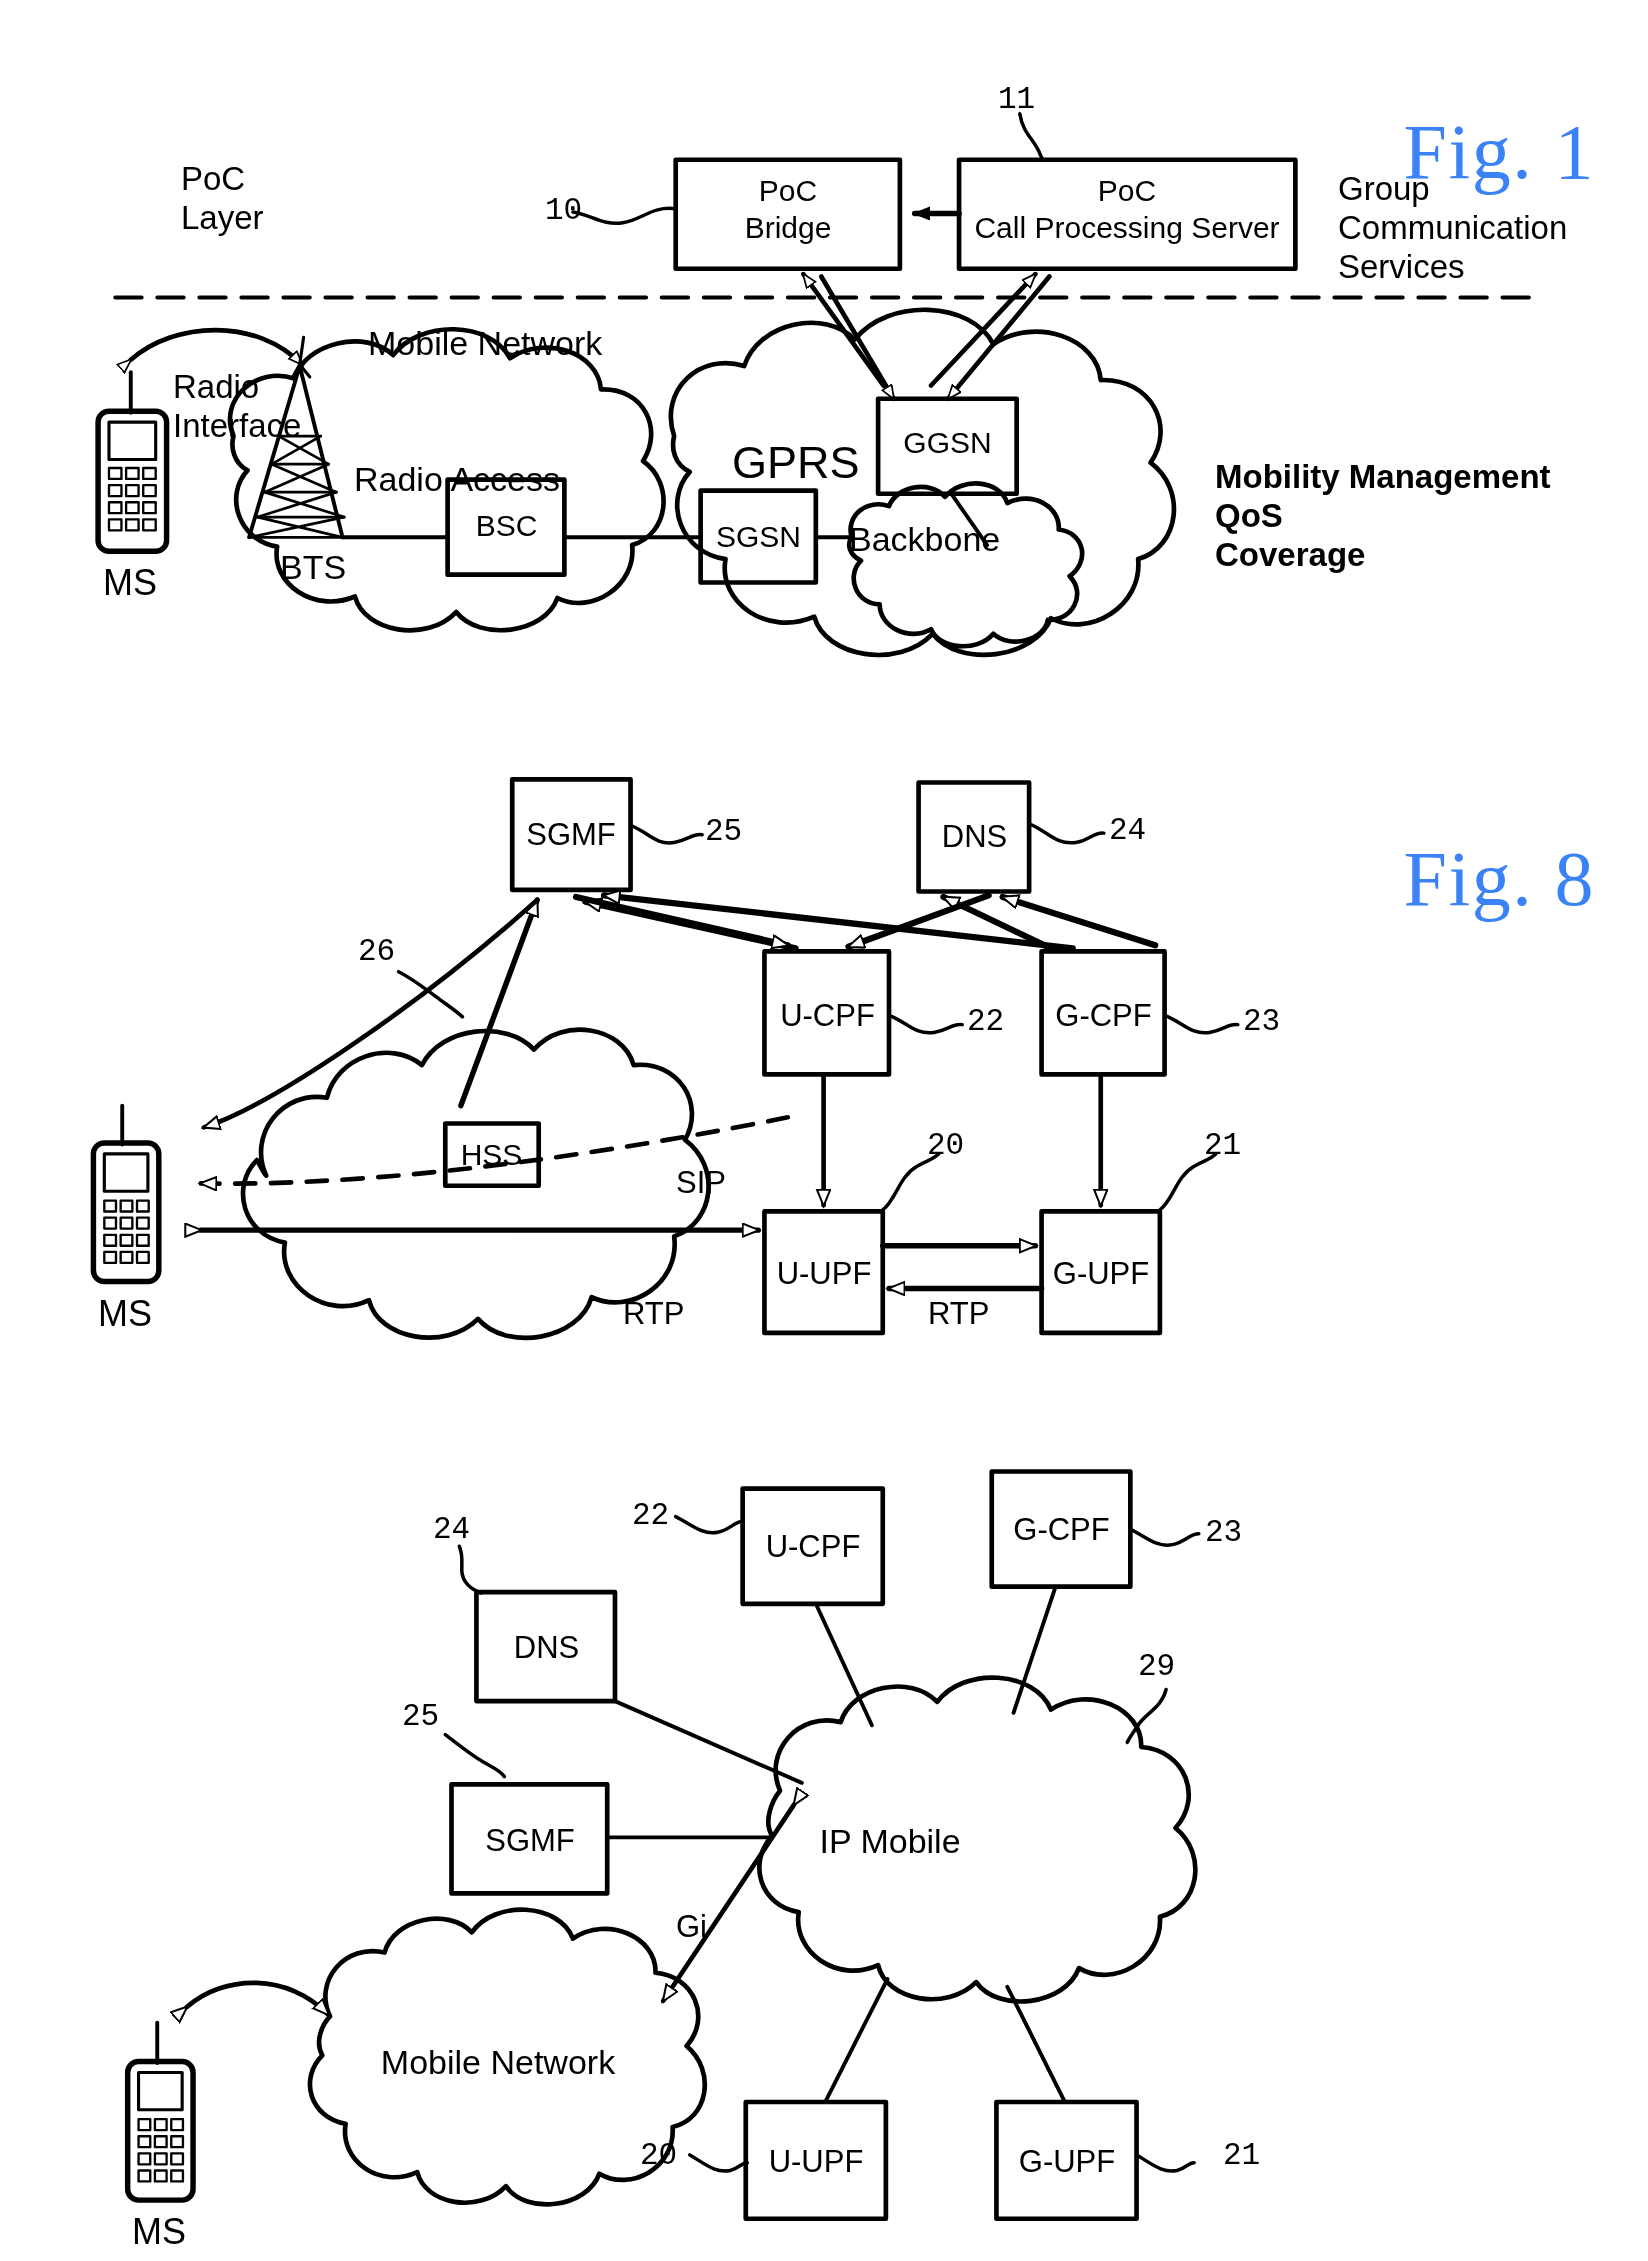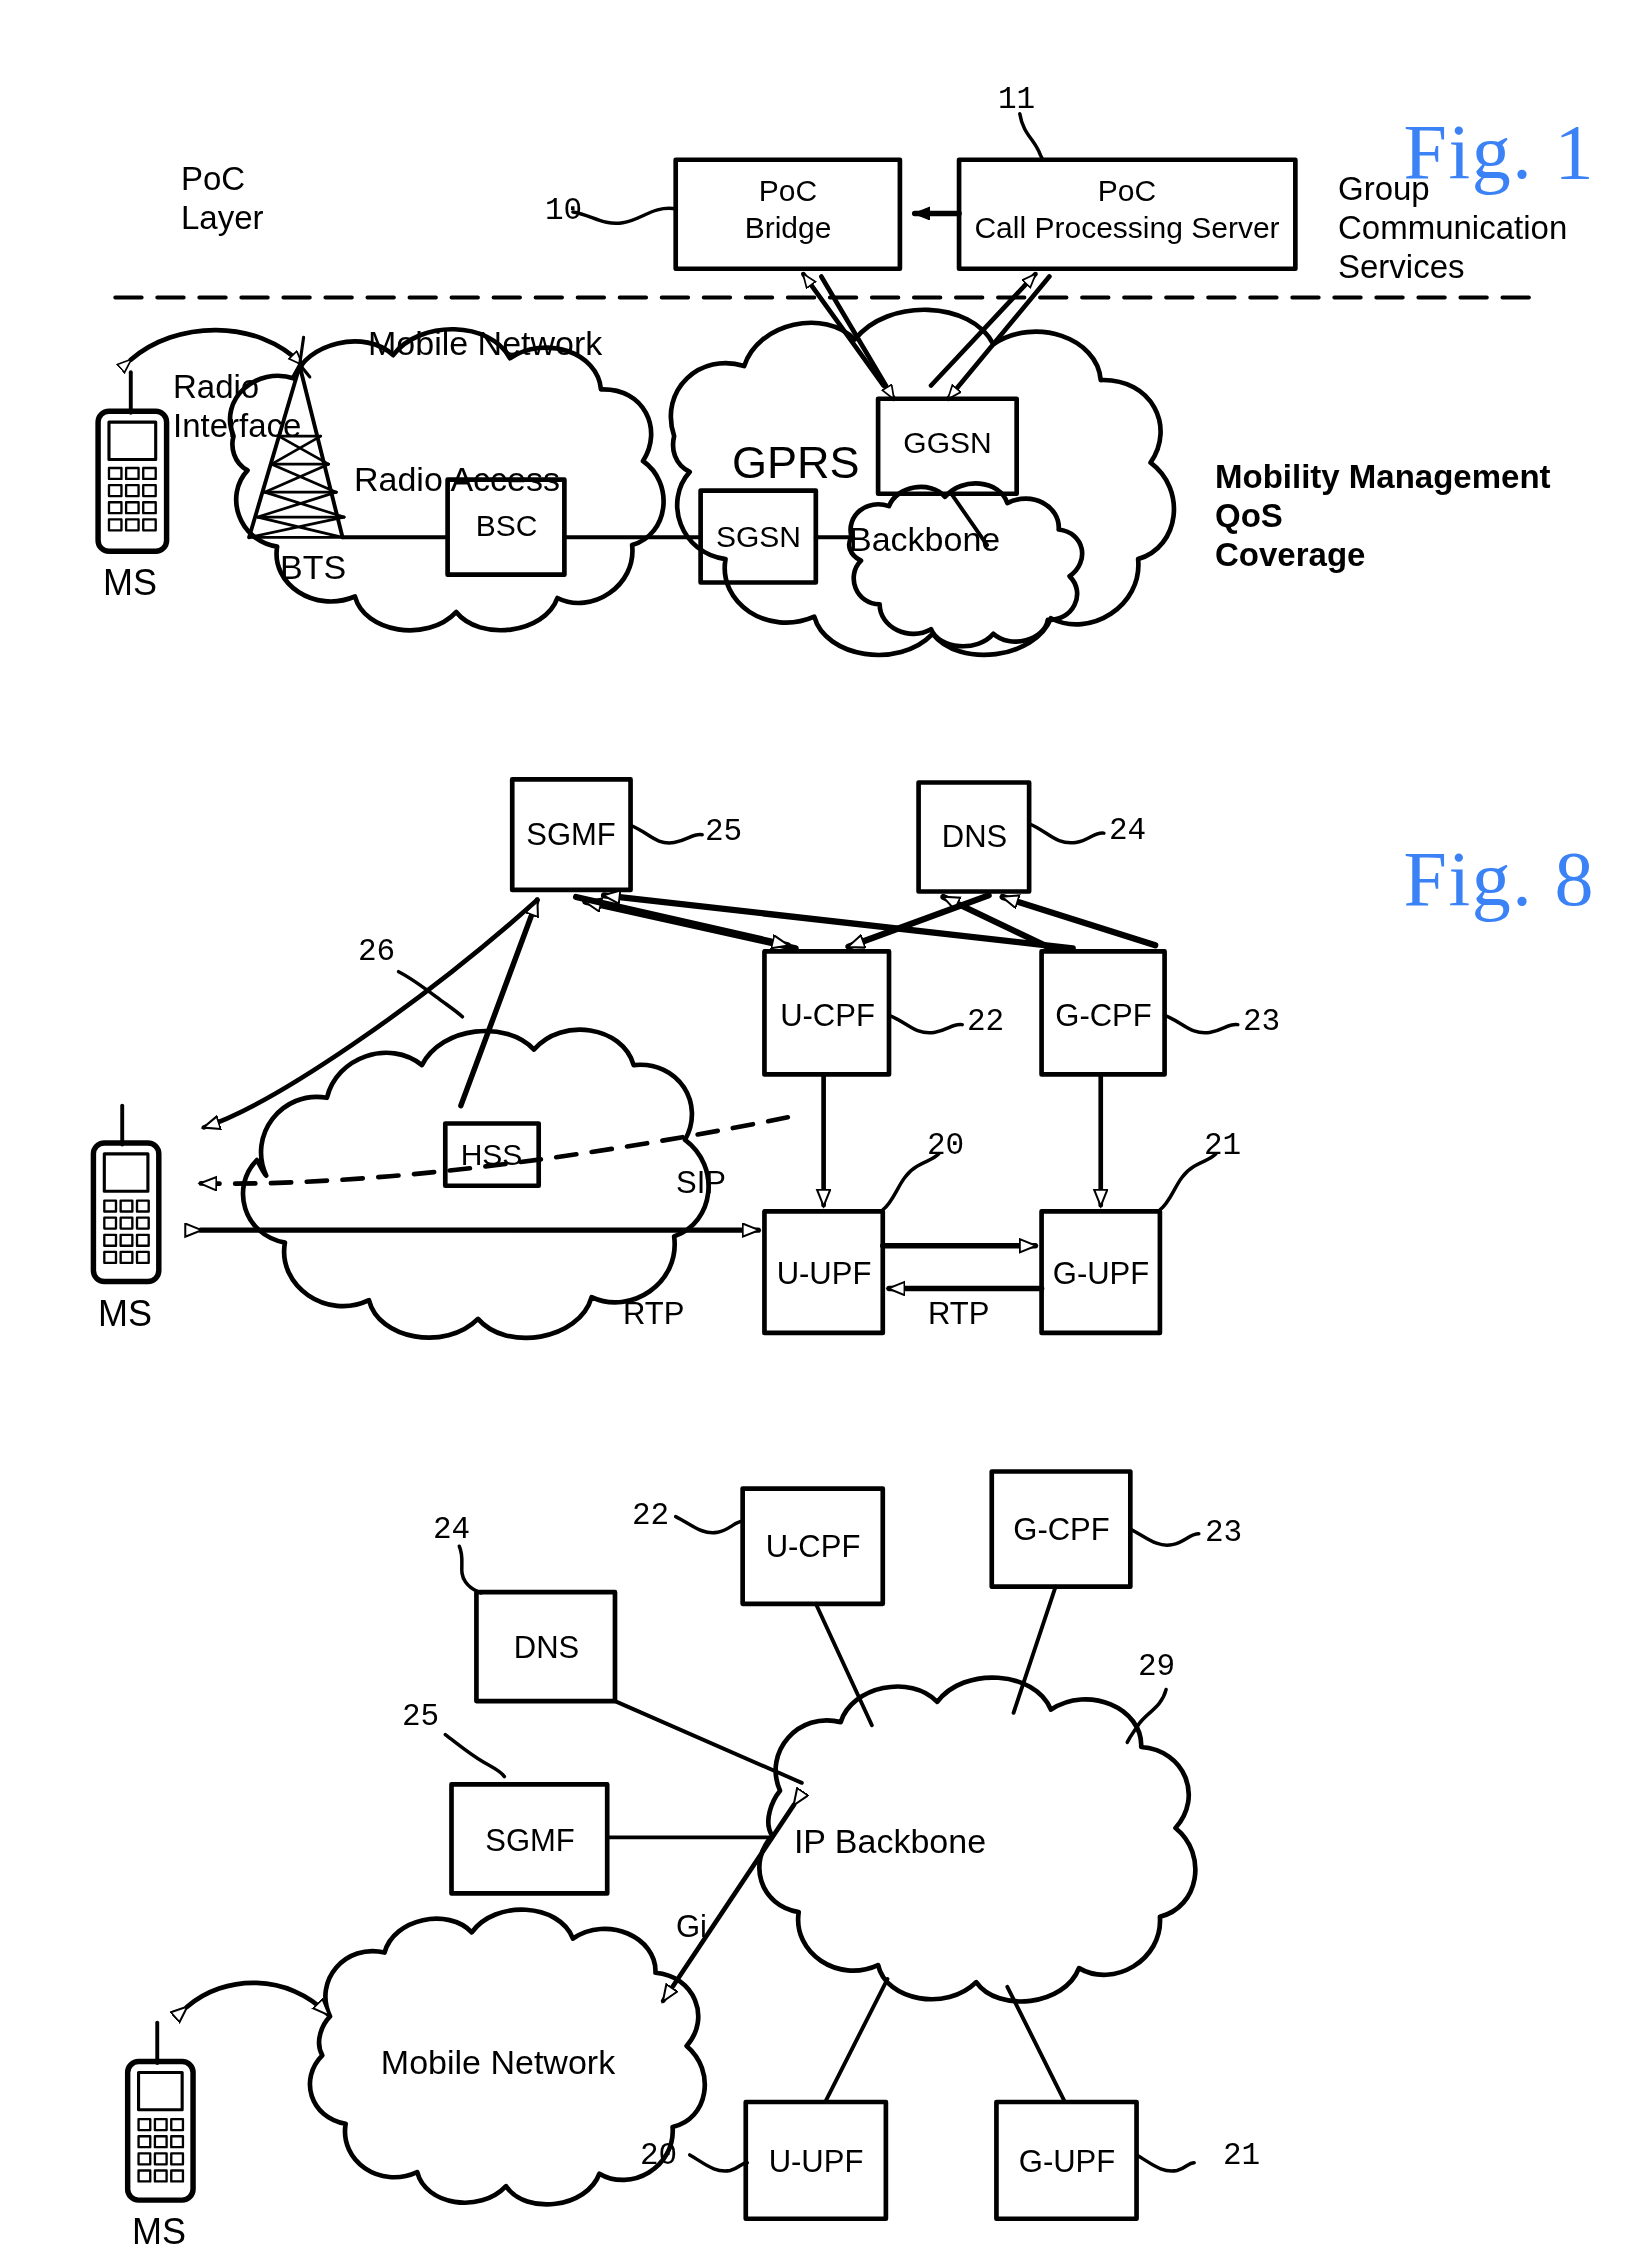--- a/index.html
+++ b/index.html
@@ -435,21 +435,21 @@
 
   <div class="boxlabel" style="left:452px; top:1822px; width:156px; font-size:31px;">SGMF</div>
   <div class="refnum" style="left:402px; top:1699px;">25</div>
 
   <div class="boxlabel" style="left:746px; top:2143px; width:140px; font-size:31px;">U-UPF</div>
   <div class="refnum" style="left:640px; top:2138px;">20</div>
 
   <div class="boxlabel" style="left:997px; top:2143px; width:140px; font-size:31px;">G-UPF</div>
   <div class="refnum" style="left:1223px; top:2138px;">21</div>
 
-  <div class="lbl" style="left:890px; top:1821px; font-size:34px; transform:translateX(-50%);">IP Backbone</div>
+  <div class="lbl" style="left:890px; top:1821px; font-size:34px; transform:translateX(-50%);">IP Mobile</div>
   <div class="refnum" style="left:1138px; top:1649px;">29</div>
 
   <div class="lbl" style="left:498px; top:2042px; font-size:34px; transform:translateX(-50%);">Mobile Network</div>
 
   <div class="lbl" style="left:132px; top:2211px; font-size:36px;">MS</div>
 
   <div class="proto" style="left:676px; top:1909px;">Gi</div>
 
 </div>
 

